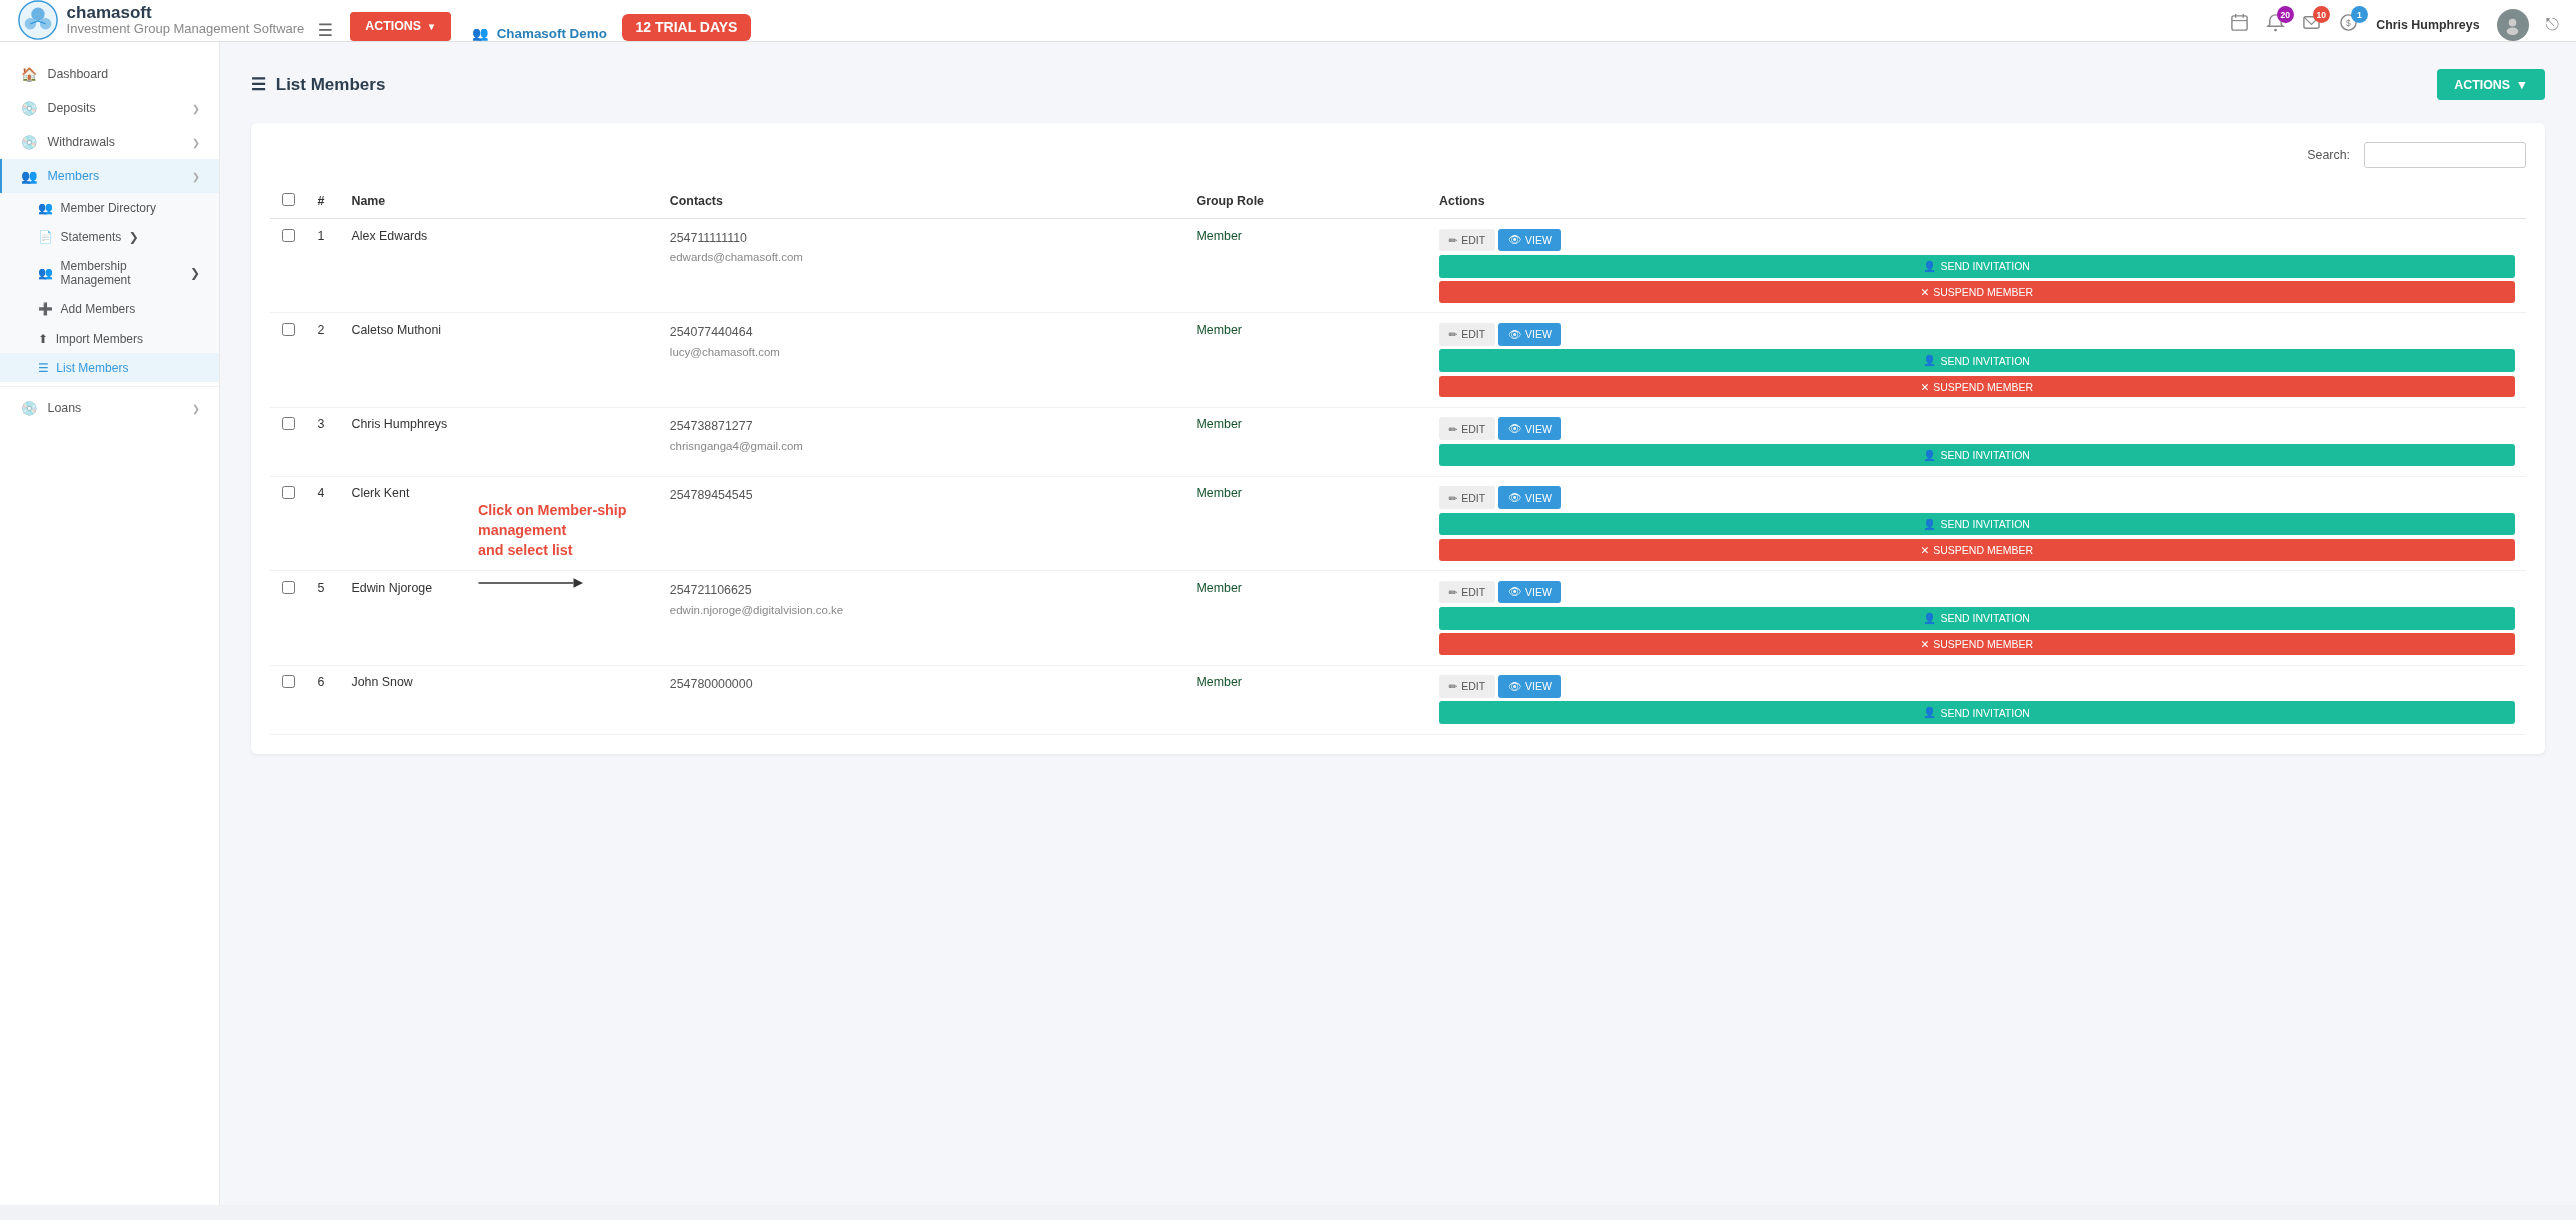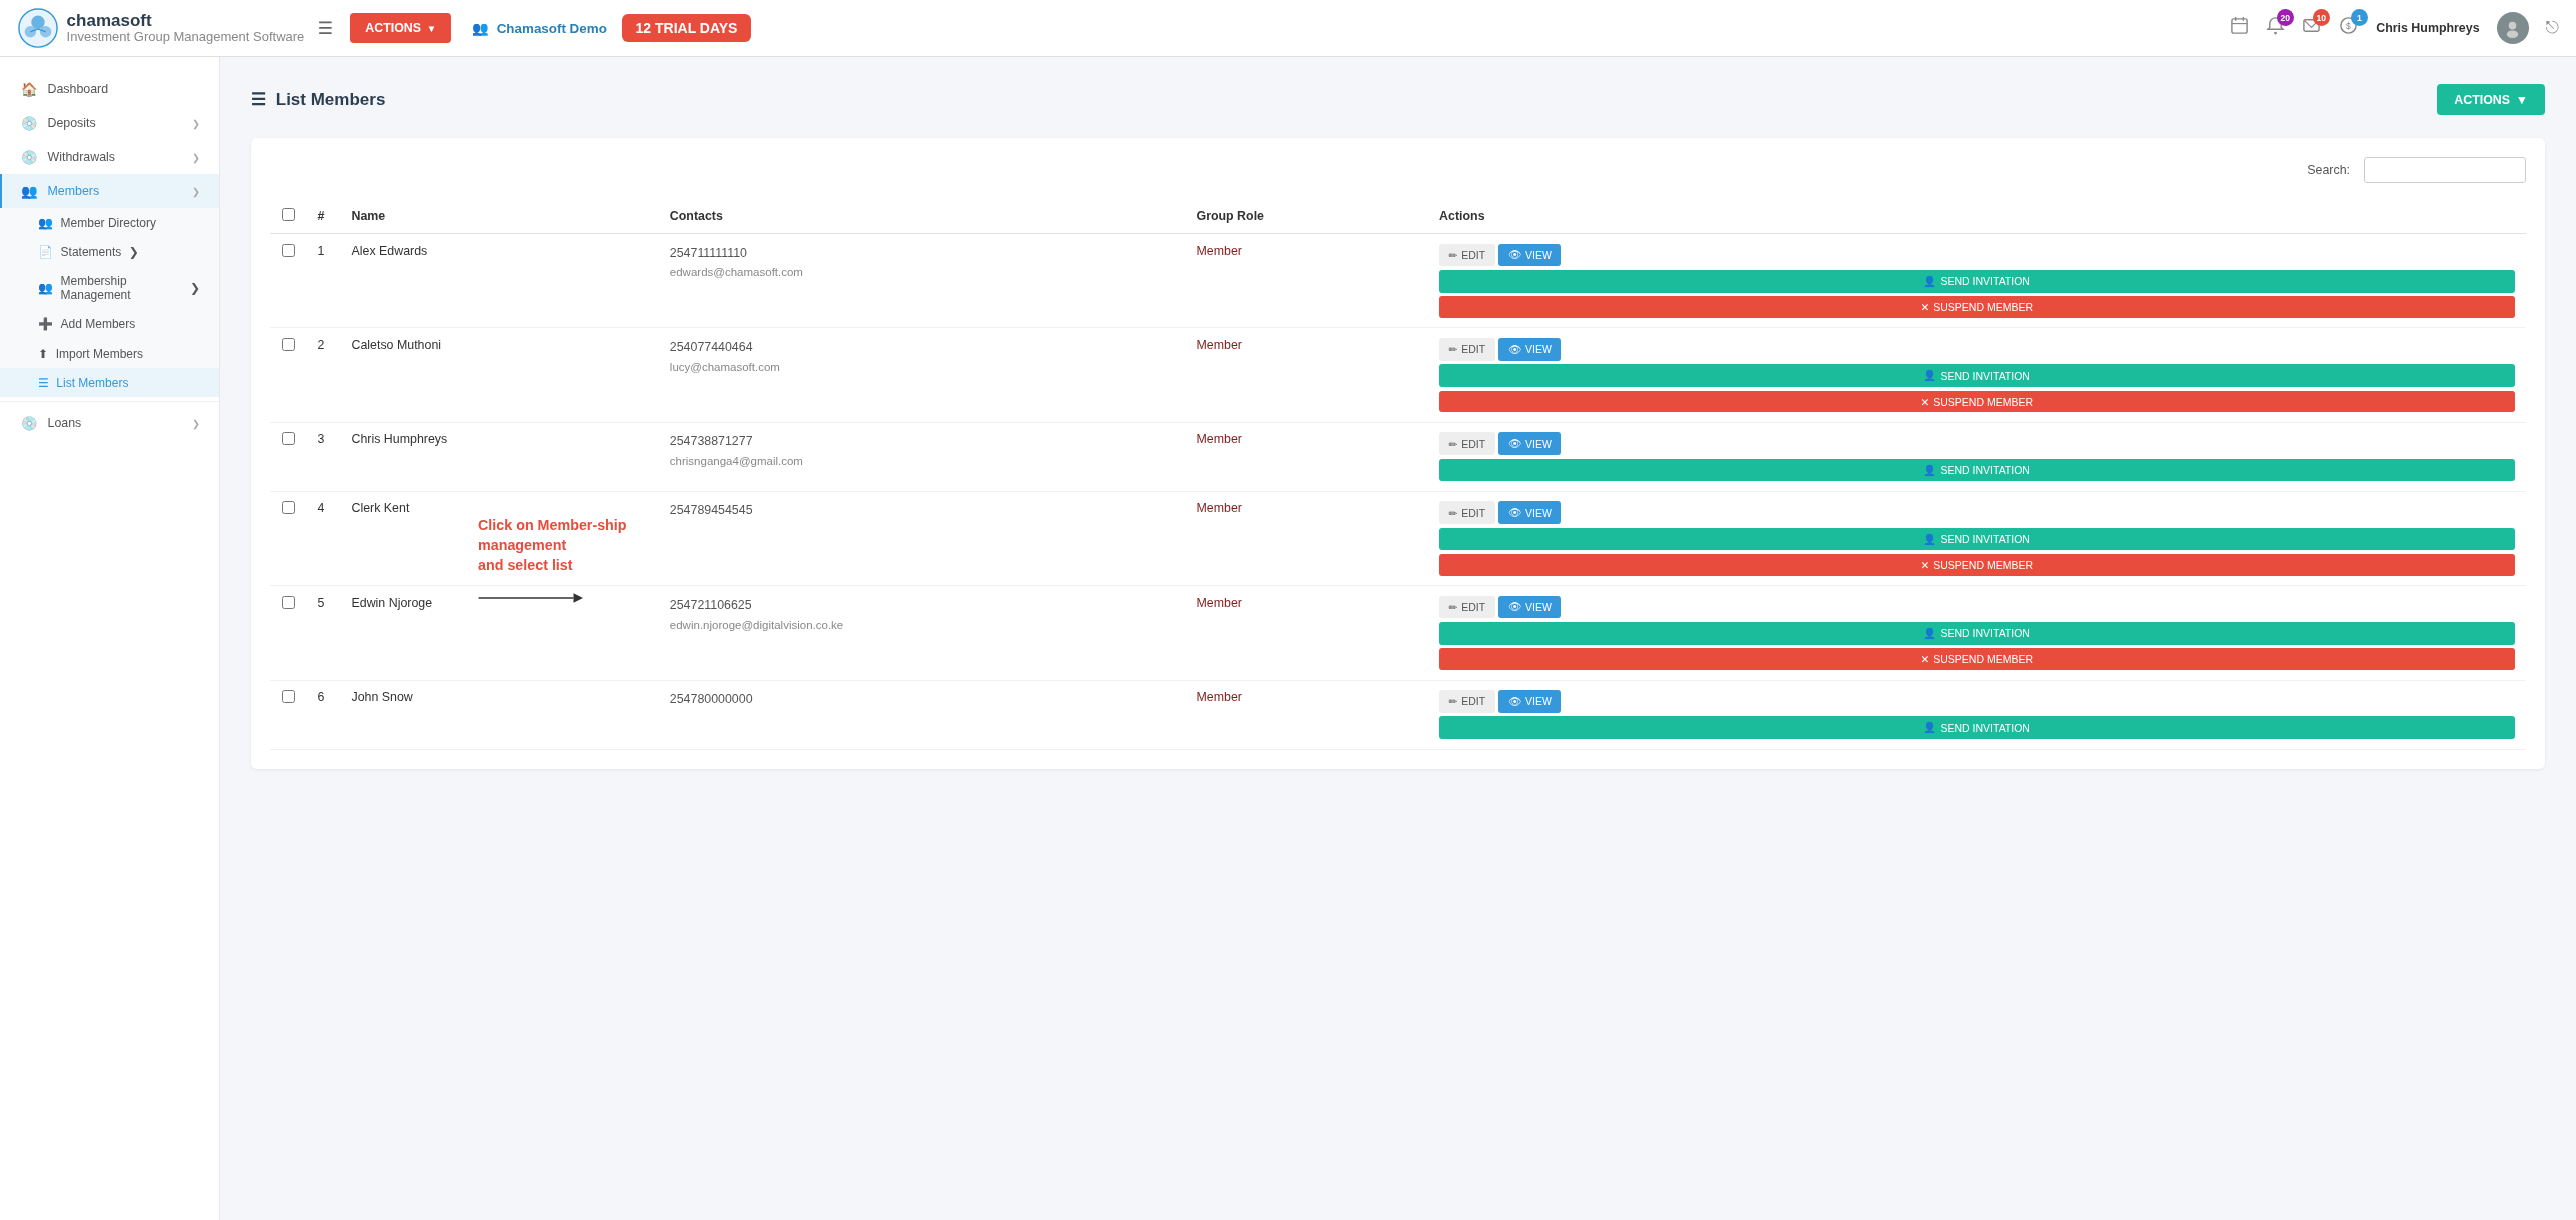--- a/index.html
+++ b/index.html
@@ -1,23 +1,23 @@
 <!DOCTYPE html>
 <html><head>
   <meta charset="utf-8">
   <style>
     * { box-sizing: border-box; margin: 0; padding: 0; }
     body { font-family: 'Segoe UI', Arial, sans-serif; font-size: 12.4px; background: #f0f2f5; color: #333; }
 
     
     .header {
       background: #fff;
-      height: 57px;
-      display: flex;
-      align-items: center;
+      height: 42px;
+      display: flex;
+      align-items: flex-end;
       padding: 0 17px;
       border-bottom: 1px solid #e0e0e0;
       position: relative;
       z-index: 10;
     }
     .logo-area {
       display: flex;
       align-items: center;
       gap: 7.6px;
       min-width: 191px;
@@ -245,21 +245,21 @@
     thead th:nth-child(2) { width: 34px; }
     tbody tr { border-bottom: 1px solid #f0f0f0; }
     tbody td {
       padding: 9.5px 11.5px;
       vertical-align: top;
       font-size: 12.4px;
     }
     .td-contacts { color: #555; line-height: 1.6; }
     .td-email { color: #888; font-size: 11.5px; }
     .member-name { font-size: 12.4px; color: #333; }
-    .group-role { color: #7f1d1d; }
+    .group-role { color: #14532d; }
 
     
     .action-btns {
       display: flex;
       flex-wrap: wrap;
       gap: 3.8px;
       min-width: 191px;
     }
     .btn-edit {
       background: #eee;

